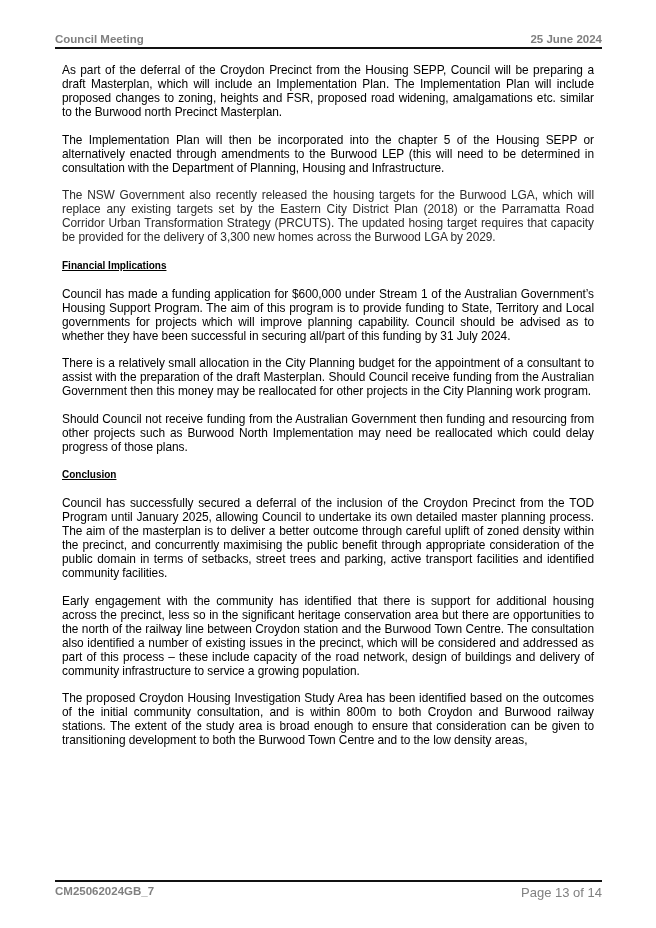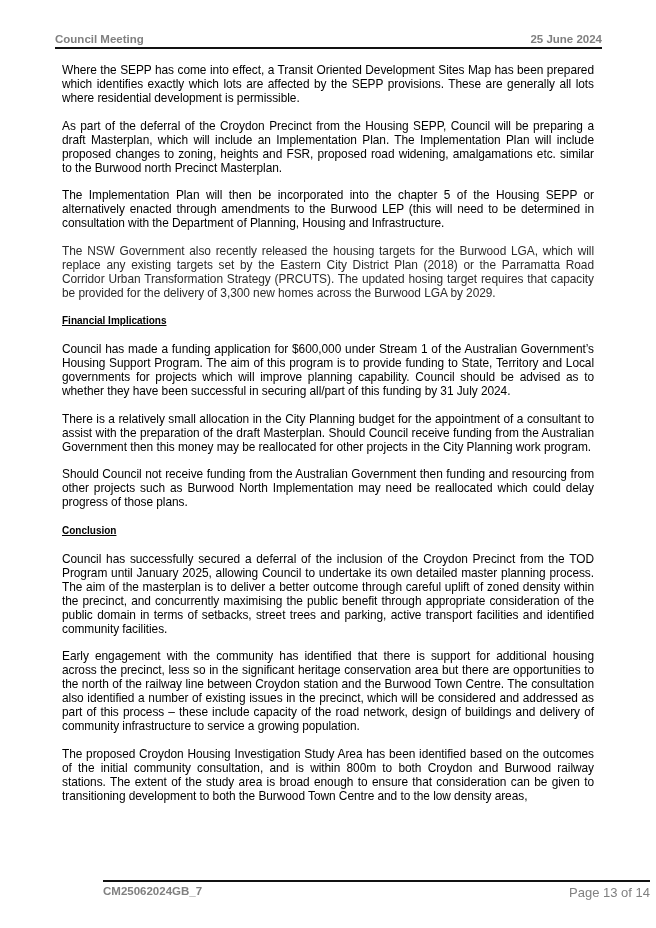--- a/index.html
+++ b/index.html
@@ -58,42 +58,40 @@
     }
     .footer {
       position: absolute;
       left: 55px;
       top: 880px;
       width: 547px;
       border-top: 2px solid #111;
       display: flex;
       justify-content: space-between;
       padding-top: 3px;
-      margin-left: 48px;
     }
     .footer .ref {
       font-size: 11.5px;
       font-weight: bold;
       color: #808080;
     }
     .footer .page {
       font-size: 13px;
       color: #808080;
     }
   </style>
 </head>
 <body>
 
 <div class="header">
   <span>Council Meeting</span>
   <span>25 June 2024</span>
 </div>
 
 <div class="content">
-  <p>Where the SEPP has come into effect, a Transit Oriented Development Sites Map has been prepared which identifies exactly which lots are affected by the SEPP provisions. These are generally all lots where residential development is permissible.</p>
   <p>As part of the deferral of the Croydon Precinct from the Housing SEPP, Council will be preparing a draft Masterplan, which will include an Implementation Plan. The Implementation Plan will include proposed changes to zoning, heights and FSR, proposed road widening, amalgamations etc. similar to the Burwood north Precinct Masterplan.</p>
   <p>The Implementation Plan will then be incorporated into the chapter 5 of the Housing SEPP or alternatively enacted through amendments to the Burwood LEP (this will need to be determined in consultation with the Department of Planning, Housing and Infrastructure.</p>
   <p class="grey">The NSW Government also recently released the housing targets for the Burwood LGA, which will replace any existing targets set by the Eastern City District Plan (2018) or the Parramatta Road Corridor Urban Transformation Strategy (PRCUTS). The updated hosing target requires that capacity be provided for the delivery of 3,300 new homes across the Burwood LGA by 2029.</p>
 
   <h2>Financial Implications</h2>
   <p>Council has made a funding application for $600,000 under Stream 1 of the Australian Government’s Housing Support Program.  The aim of this program is to provide funding to State, Territory and Local governments for projects which will improve planning capability. Council should be advised as to whether they have been successful in securing all/part of this funding by 31 July 2024.</p>
   <p>There is a relatively small allocation in the City Planning budget for the appointment of a consultant to assist with the preparation of the draft Masterplan. Should Council receive funding from the Australian Government then this money may be reallocated for other projects in the City Planning work program.</p>
   <p>Should Council not receive funding from the Australian Government then funding and resourcing from other projects such as Burwood North Implementation may need be reallocated which could delay progress of those plans.</p>
 
   <h2>Conclusion</h2>

